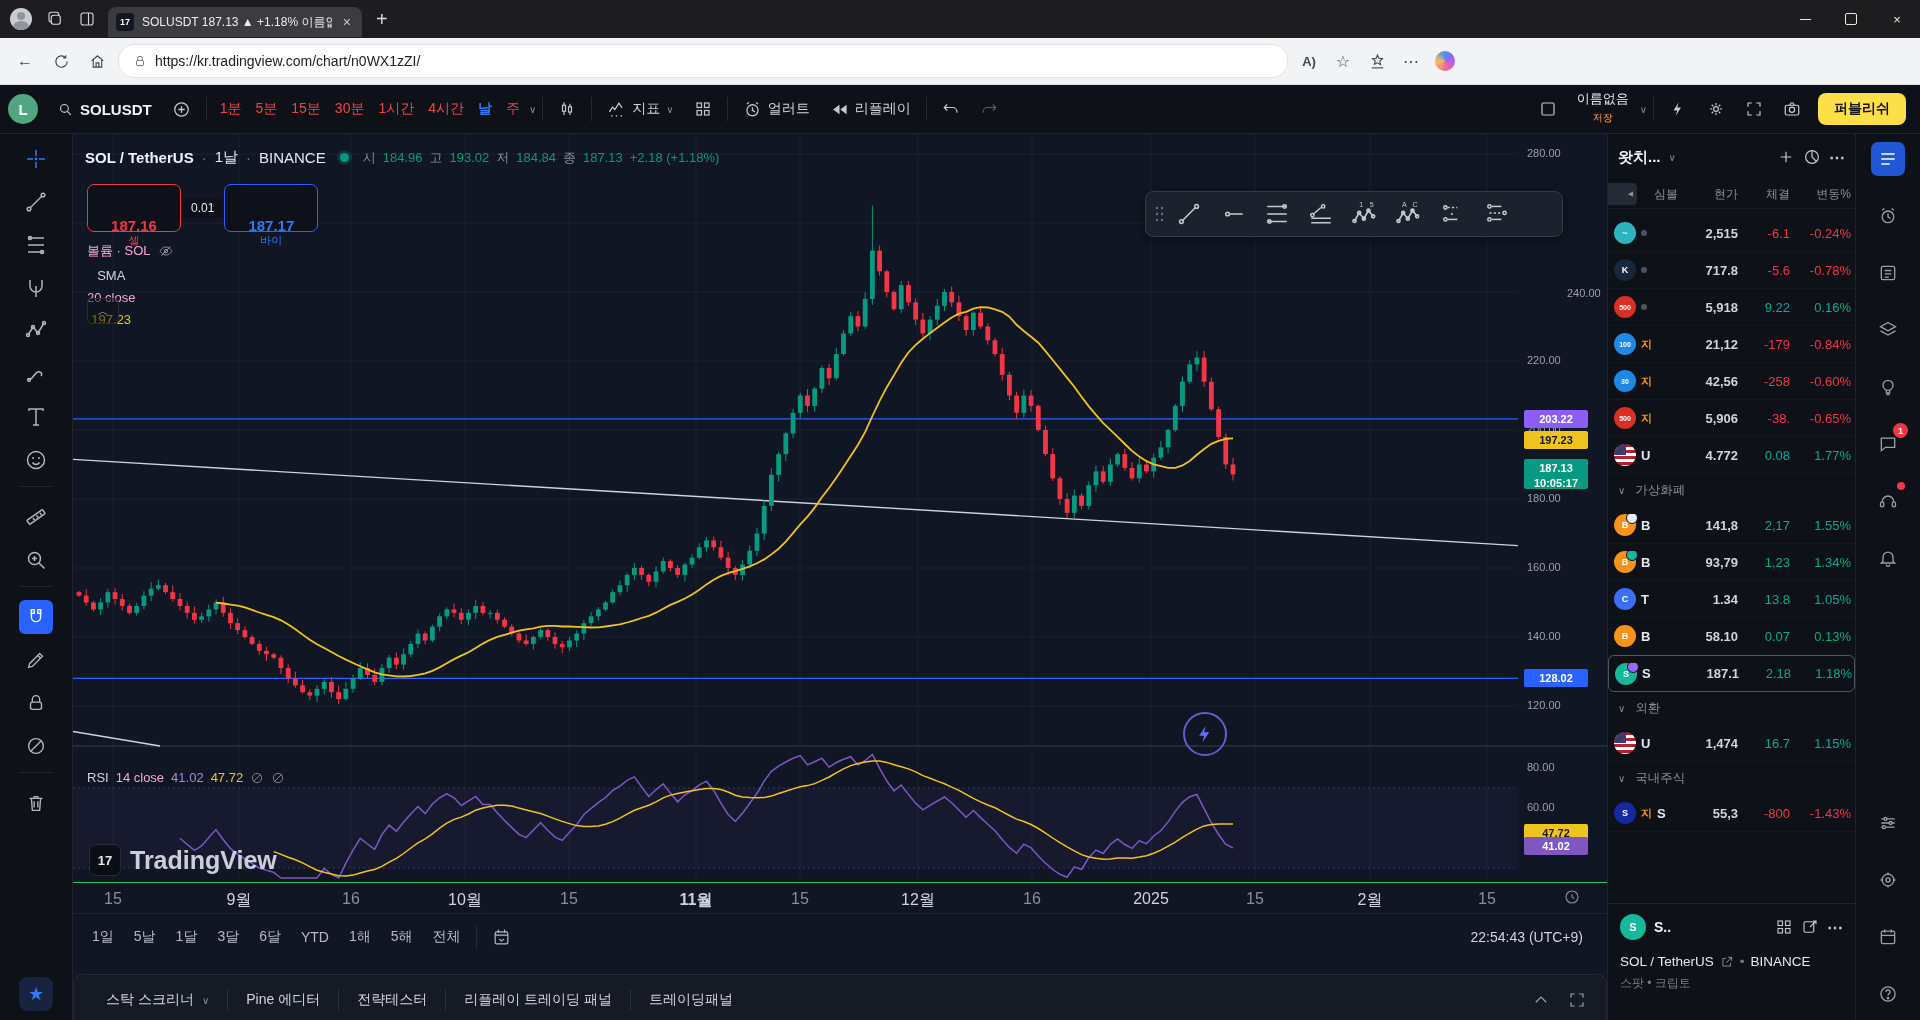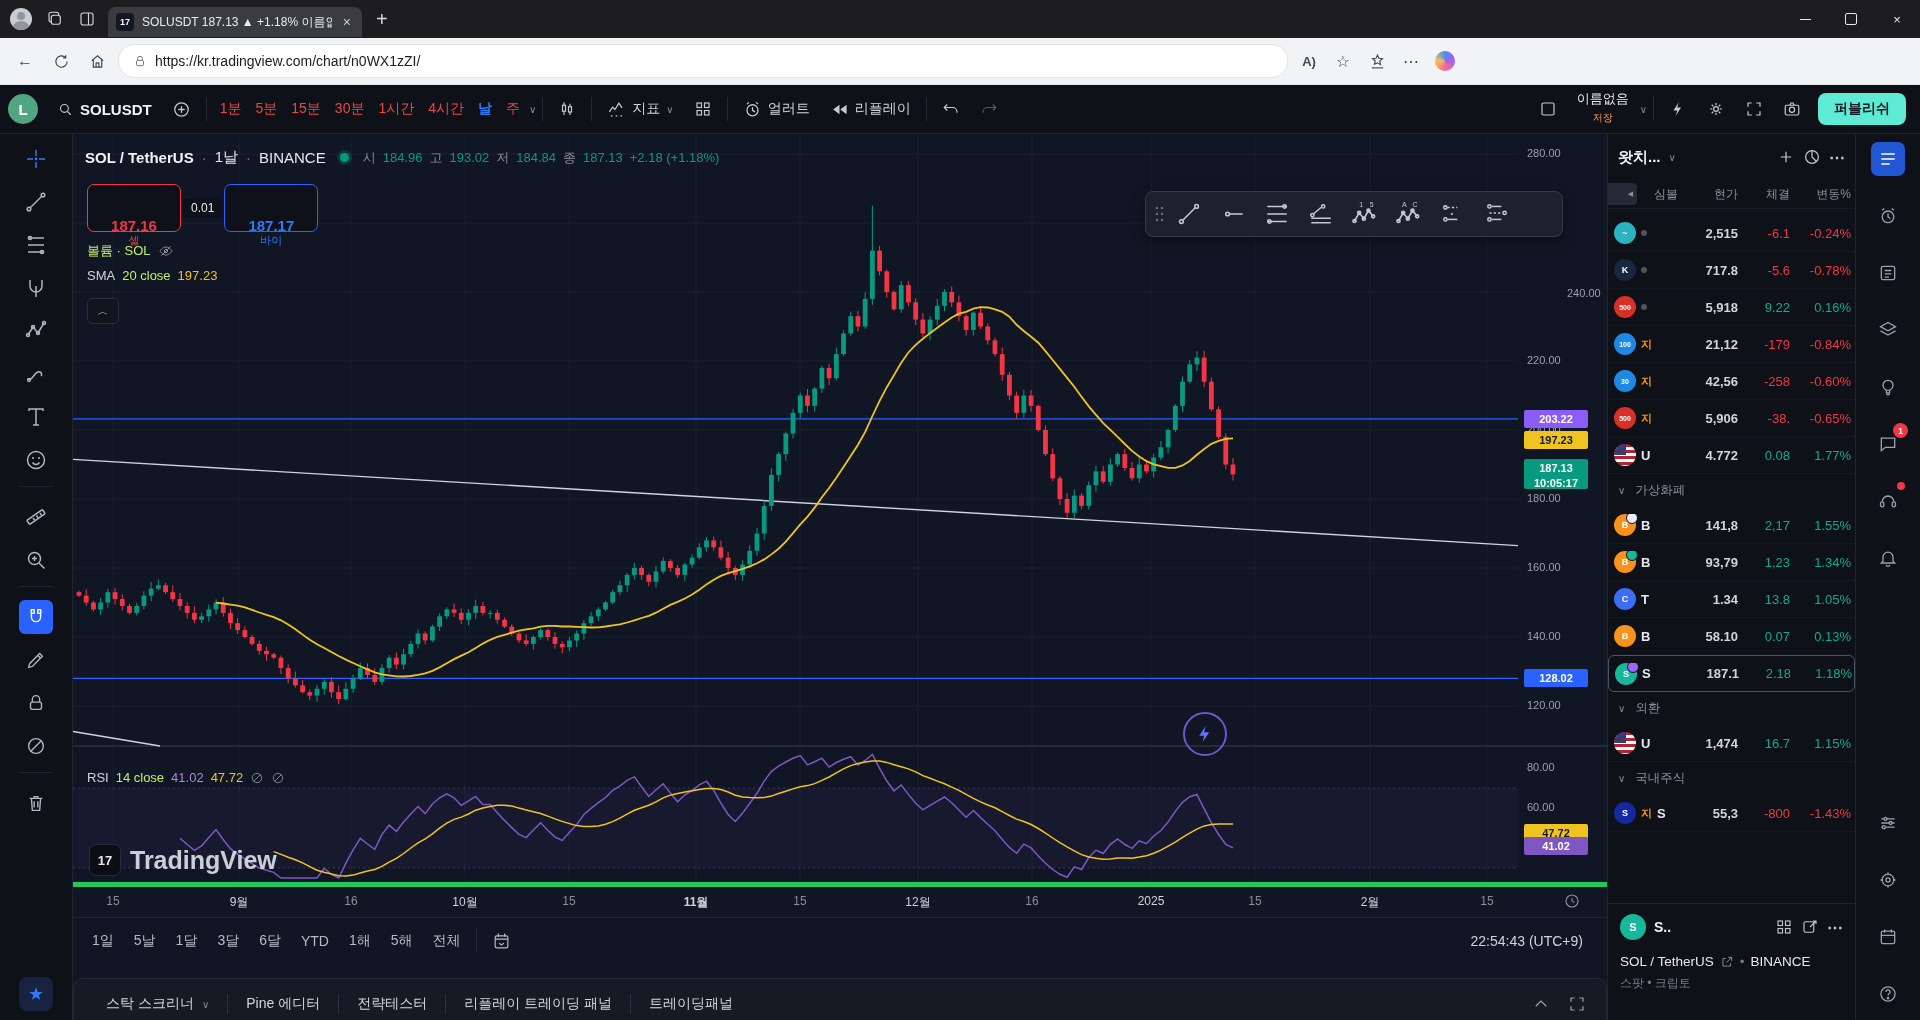--- a/index.html
+++ b/index.html
@@ -46,21 +46,21 @@
   .tv-avatar{width:30px;height:30px;border-radius:50%;background:#51a581;color:#fff;font-weight:bold;
        font-size:15px;display:grid;place-items:center;margin-right:8px;}
   .sym{font-weight:bold;font-size:15px;color:#f0f3fa;}
   .itv{padding:0 7px;font-size:14px;color:#ef4444;}
   .itv.active{color:#3179f5;font-weight:bold;}
   .chev{font-size:10px;color:#868b97;}
   .spacer{flex:1;}
   .layoutname{display:flex;flex-direction:column;align-items:center;line-height:1.1;}
   .layoutname .nm{font-size:13px;color:#e6e9ef;}
   .layoutname .sv{font-size:10px;color:#ff9850;}
-  .publish{background:#5eead4;color:#14161d;font-weight:bold;font-size:14px;border-radius:8px;height:32px;
+  .publish{background:#fde047;color:#14161d;font-weight:bold;font-size:14px;border-radius:8px;height:32px;
        padding:0 16px;display:grid;place-items:center;margin:0 6px;}
   .app-body{flex:1;display:flex;min-height:0;}
   
   .ltb{width:72px;border-right:1px solid #20242f;display:flex;flex-direction:column;align-items:center;
        padding:8px 0 10px;gap:9px;flex:none;}
   .ltb-i{width:34px;height:34px;display:grid;place-items:center;border-radius:6px;}
   .ltb-i svg{stroke:#b2b5be;fill:none;stroke-width:1.5;}
   .ltb-i.blue svg{stroke:#3179f5;}
   .ltb-i.active-bg{background:#2962ff;}
   .ltb-i.active-bg svg{stroke:#fff;}
@@ -88,36 +88,36 @@
   .ohlc .val{color:#089981;}
   .trade{position:absolute;left:14px;top:50px;display:flex;align-items:center;z-index:5;}
   .tbox{width:92px;height:46px;border-radius:7px;background:rgba(14,17,24,.85);display:flex;flex-direction:column;
         align-items:center;justify-content:center;line-height:1.15;}
   .tbox .p{font-size:15px;font-weight:bold;margin-top:48px;}
   .tbox .l{font-size:11px;}
   .tbox.sell{border:1px solid #f23645;color:#f23645;}
   .tbox.buy{border:1px solid #2962ff;color:#3179f5;}
   .spread{background:rgba(14,17,24,.85);color:#e6e9ef;font-size:12px;padding:3px 8px;margin:0 2px;border-radius:3px;}
   .legend{position:absolute;left:14px;display:flex;align-items:center;gap:7px;font-size:13px;z-index:5;}
-  .legend .g{color:#bef264;}.legend .w{color:#d1d4dc;}.legend .y{color:#f0c420;}.legend .pu{color:#a88bd4;}
+  .legend .g{color:#f9a8d4;}.legend .w{color:#d1d4dc;}.legend .y{color:#f0c420;}.legend .pu{color:#a88bd4;}
   .legend svg{stroke:#9598a1;fill:none;stroke-width:1.4;}
   .collapse-btn{position:absolute;left:14px;top:164px;width:30px;height:24px;border:1px solid #2a2e39;border-radius:5px;
         color:#b2b5be;display:grid;place-items:center;font-size:11px;z-index:5;background:rgba(14,17,24,.5);}
   .floattb{position:absolute;left:1072px;top:57px;width:404px;height:44px;background:#1c212e;border:1px solid #343a49;
         border-radius:8px;display:flex;align-items:center;padding:0 6px;gap:2px;z-index:8;box-shadow:0 4px 12px rgba(0,0,0,.4);}
   .ftb-i{width:42px;height:36px;display:grid;place-items:center;border-radius:5px;}
   .ftb-i svg{stroke:#c6c9d1;fill:none;stroke-width:1.4;}
   .ftb-drag{width:14px;height:36px;display:grid;place-items:center;}
   .watermark{position:absolute;left:16px;top:710px;display:flex;align-items:center;gap:9px;z-index:4;opacity:.9;}
   .wm-logo{width:30px;height:30px;border-radius:7px;background:#0b0d13;color:#fff;font-weight:bold;font-size:13px;
         display:grid;place-items:center;border:1px solid #2a2f3c;}
   .wm-text{font-size:25px;font-weight:bold;color:#dfe3ea;}
   .boltwrap{position:absolute;left:1110px;top:578px;width:40px;height:40px;border-radius:50%;
         border:2px solid #6a5acd;display:grid;place-items:center;z-index:5;}
-  .taxis{height:30px;border-top:5px solid #22c55e;position:relative;font-size:12px;color:#8a8e98;flex:none;}
+  .taxis{height:30px;border-top:1px solid #22c55e;position:relative;font-size:16px;color:#8a8e98;flex:none;}
   .ttick{position:absolute;top:7px;transform:translateX(-50%);}
   .ttick.month{color:#cfd3dd;}
   .taxis-reset{position:absolute;left:1490px;top:5px;}
   .taxis-reset svg{stroke:#8a8e98;fill:none;stroke-width:1.5;}
   .rangebar{height:46px;border-top:1px solid #1f2633;display:flex;align-items:center;padding:0 10px;gap:2px;
         font-size:14px;color:#b7bbc4;flex:none;}
   .rbtn{padding:4px 9px;border-radius:5px;}
   .rb-clock{margin-left:auto;color:#d1d4dc;padding-right:14px;}
   .statusbar{height:64px;padding:14px 0 0;flex:none;}
   .statusbar-inner{height:50px;background:#151a25;border:1px solid #242a36;border-bottom:none;
@@ -868,21 +868,21 @@
         </div>
 
         <div class="legend" style="top:108px;">
           <span class="g">볼륨 · SOL</span>
           <svg width="16" height="16" viewBox="0 0 24 24">
               <path d="M3 12s3.5-6 9-6 9 6 9 6-3.5 6-9 6-9-6-9-6z"></path>
               <circle cx="12" cy="12" r="2.5"></circle>
               <path d="M5 19L19 5"></path>
             </svg>
         </div>
-        <div class="legend" style="top:134px;">
+        <div class="legend" style="top:134px;flex-direction:column;">
           <span class="w">SMA</span>
           <span class="g">20 close</span>
           <span class="y">197.23</span>
         </div>
         <div class="collapse-btn">︿</div>
 
         <div class="legend" style="top:636px;">
           <span class="w">RSI</span>
           <span class="g">14 close</span>
           <span class="pu">41.02</span>

